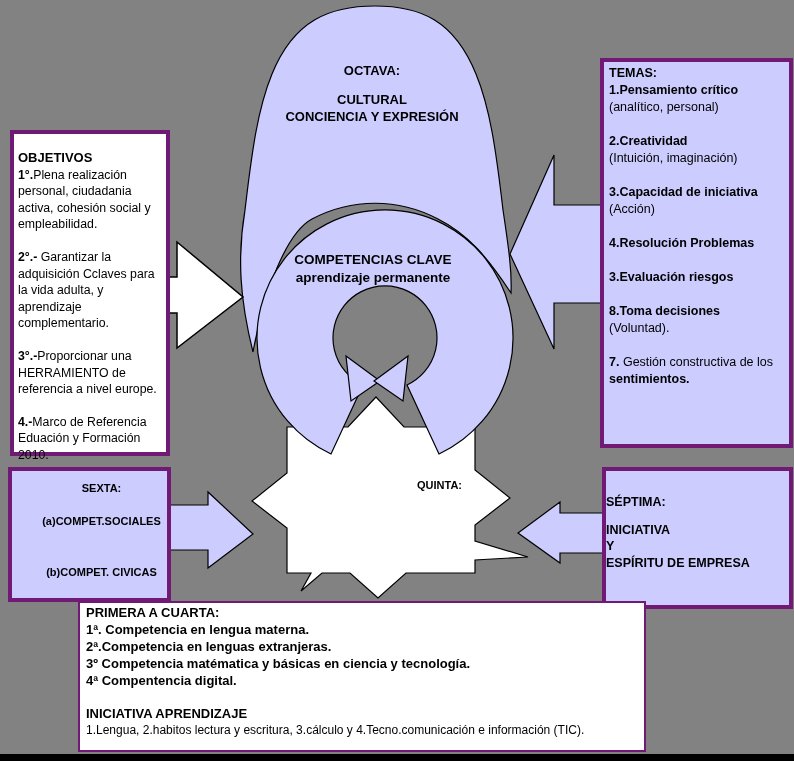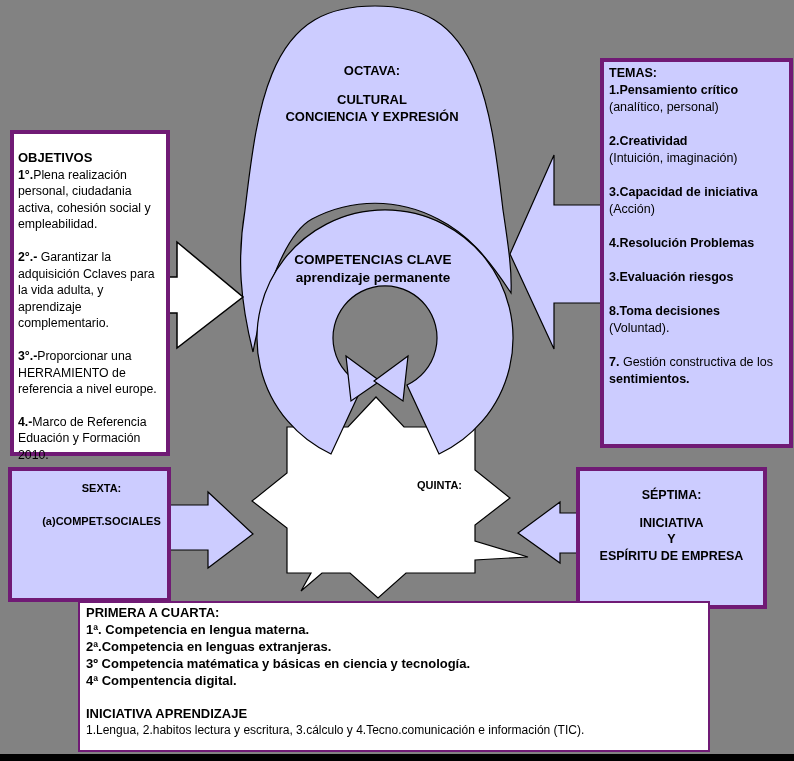--- a/index.html
+++ b/index.html
@@ -38,26 +38,26 @@
   .temas p{margin:0 0 17px 0;}
   .temas .sub{font-weight:normal;}
 
   
   .sexta{left:8px;top:467px;width:163px;height:135px;font-size:11px;font-weight:bold;
     text-align:center;line-height:16px;padding-top:9px;padding-left:24px;}
   .sexta .row{margin-top:17px;}
   .sexta .row2{margin-top:35px;}
 
   
-  .septima{left:576px;top:467px;width:191px;height:142px;font-size:12.5px;font-weight:bold;
-    text-align:center;line-height:16.5px;padding-top:16px;}
+  .septima{left:602px;top:467px;width:191px;height:142px;font-size:12.5px;font-weight:bold;
+    line-height:16.5px;padding-top:23px;}
   .septima .gap{height:11px;}
 
   
-  .primera{left:78px;top:601px;width:632px;height:151px;padding:1px 6px;
+  .primera{left:78px;top:601px;width:568px;height:151px;padding:1px 6px;
     font-size:13px;line-height:17px;border-width:2px;}
   .primera .item{font-weight:bold;}
   .primera .gap{height:16px;}
   .primera .fund-line{font-weight:normal;font-size:12px;}
 
   .bottom-bar{left:0;top:754px;width:794px;height:7px;background:#000;}
 </style>
 </head>
 <body>
 
@@ -121,20 +121,21 @@
     <p><b>7.</b><span class="sub"> Gestión constructiva de los </span><b>sentimientos.</b></p>
   </div>
 
   <div class="abs quinta-text">
     <div class="u">QUINTA:</div>
   </div>
 
   <div class="box purple sexta">
     <div class="u">SEXTA:</div>
     <div class="row">(a)COMPET.SOCIALES</div>
+    <div class="row2">(b)COMPET. CIVICAS</div>
   </div>
 
   <div class="box purple septima">
     <div class="u">SÉPTIMA:</div>
     <div class="gap"></div>
     <div>INICIATIVA</div>
     <div>Y</div>
     <div>ESPÍRITU DE EMPRESA</div>
   </div>
 

